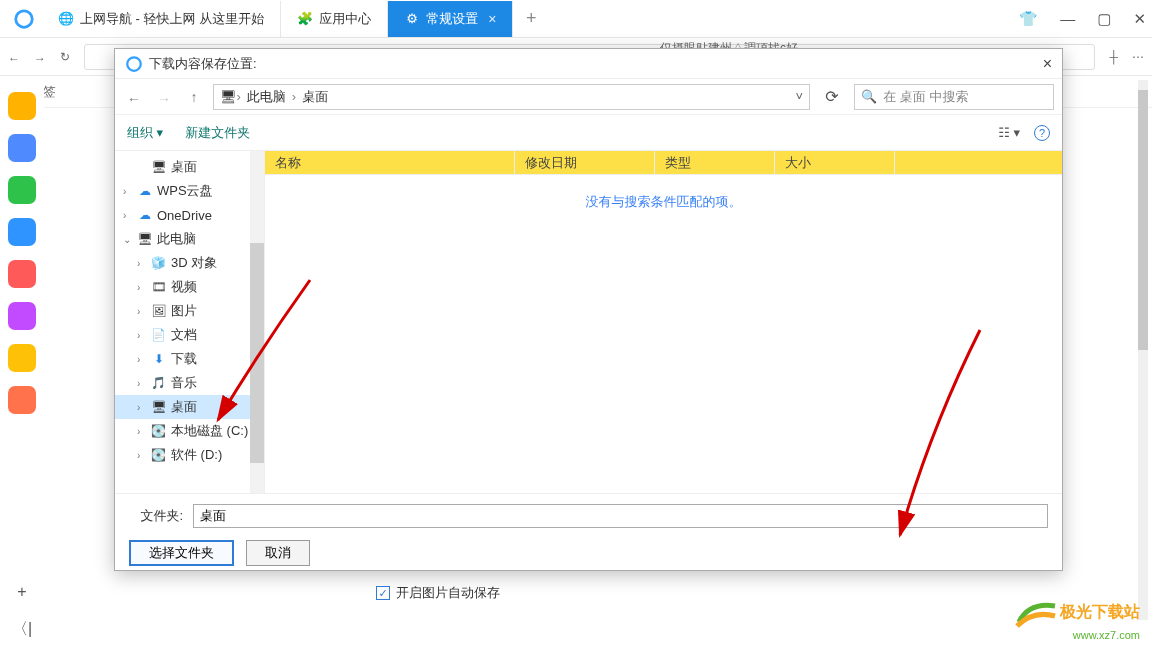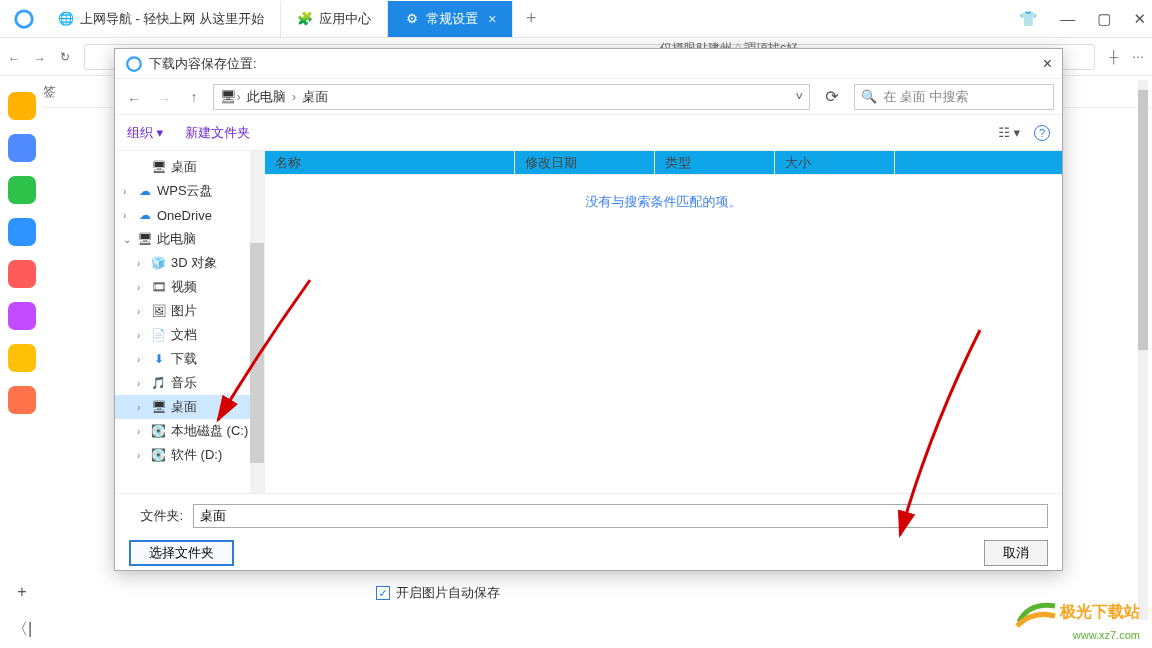--- a/index.html
+++ b/index.html
@@ -33,45 +33,45 @@
 .dlg-nav { height: 36px; display: flex; align-items: center; padding: 0 8px; gap: 8px; border-bottom: 1px solid #f0f0f0; }
 .dlg-nav .nbtn { width: 22px; text-align: center; color: #777; font-size: 14px; }
 .dlg-nav .path { flex: 1; height: 26px; border: 1px solid #ccc; display: flex; align-items: center; padding: 0 6px; font-size: 13px; color: #333; }
 .dlg-nav .path .seg { padding: 0 6px; }
 .dlg-nav .path .sep { color: #888; }
 .dlg-nav .path .dd { margin-left: auto; color: #666; }
 .dlg-nav .refresh { width: 28px; text-align: center; color: #555; }
 .dlg-nav .search { width: 200px; height: 26px; border: 1px solid #ccc; display: flex; align-items: center; padding: 0 6px; font-size: 13px; color: #888; }
 .dlg-nav .search .sicon { margin-right: 6px; font-size: 13px; }
 .dlg-toolbar { height: 36px; display: flex; align-items: center; padding: 0 12px; gap: 22px; font-size: 13px; color: #1f5fb0; border-bottom: 1px solid #eee; }
-.dlg-toolbar .tbtn { color: #6d28d9; }
+.dlg-toolbar .tbtn { color: #0f766e; }
 .dlg-toolbar .right { margin-left: auto; display: flex; align-items: center; gap: 14px; color: #555; }
 .dlg-body { flex: 1; display: flex; overflow: hidden; position: relative; }
 .tree { width: 150px; border-right: 1px solid #eee; overflow-y: auto; font-size: 13px; color: #333; padding-top: 4px; position: relative; }
 .tree-scroll { position: absolute; right: 0; top: 0; width: 14px; height: 100%; background: #f2f2f2; }
 .tree-scroll .tthumb { width: 100%; height: 220px; margin-top: 92px; background: #cfcfcf; }
 .tnode { display: flex; align-items: center; height: 24px; padding-left: 8px; gap: 4px; }
 .tnode.l1 { padding-left: 8px; }
 .tnode.l2 { padding-left: 22px; }
 .tnode .exp { width: 10px; color: #777; font-size: 10px; }
 .tnode .ic { width: 16px; height: 16px; display: inline-flex; align-items: center; justify-content: center; font-size: 12px; }
 .tnode.selected { background: #cde8ff; }
 .filelist { flex: 1; display: flex; flex-direction: column; overflow: hidden; position: relative; }
-.fl-header { height: 24px; display: flex; align-items: center; font-size: 13px; color: #444; border-bottom: 1px solid #eee; background: #0ea5e9; }
+.fl-header { height: 24px; display: flex; align-items: center; font-size: 13px; color: #444; border-bottom: 1px solid #eee; background: #fde047; }
 .fl-header .col { padding: 0 10px; border-right: 1px solid #eee; height: 100%; display: flex; align-items: center; }
 .col-name { width: 250px; }
 .col-mod  { width: 140px; }
 .col-type { width: 120px; }
 .col-size { width: 120px; }
 .fl-empty { flex: 1; display: flex; justify-content: center; padding-top: 18px; font-size: 13px; color: #3b82f6; }
 .dlg-bottom { padding: 10px 14px 4px; border-top: 1px solid #eee; }
 .folder-row { display: flex; align-items: center; gap: 10px; margin-bottom: 12px; }
 .folder-row label { font-size: 13px; color: #333; width: 54px; text-align: right; }
 .folder-row input { flex: 1; height: 24px; border: 1px solid #aaa; font-size: 13px; padding: 0 6px; }
-.btn-row { display: flex; justify-content: space-between; gap: 12px; }
+.btn-row { display: flex; justify-content: flex-start; gap: 12px; }
 .btn { height: 26px; padding: 0 18px; font-size: 13px; border: 1px solid #999; background: #f4f4f4; display: inline-flex; align-items: center; }
 .btn.primary { border: 2px solid #2f7bd8; background: #f7fbff; }
 
 
 .page-checkbox { position: absolute; left: 376px; top: 584px; font-size: 13px; color: #333; display: flex; align-items: center; gap: 6px; }
 .page-checkbox .cb { width: 14px; height: 14px; border: 1px solid #2f7bd8; display: inline-flex; align-items: center; justify-content: center; color: #2f7bd8; font-size: 11px; }
 
 .watermark { position: absolute; right: 12px; bottom: 6px; text-align: right; font-size: 12px; color: #f5a623; line-height: 1.2; }
 .watermark .sub { color: #5ab430; font-size: 11px; }
 

